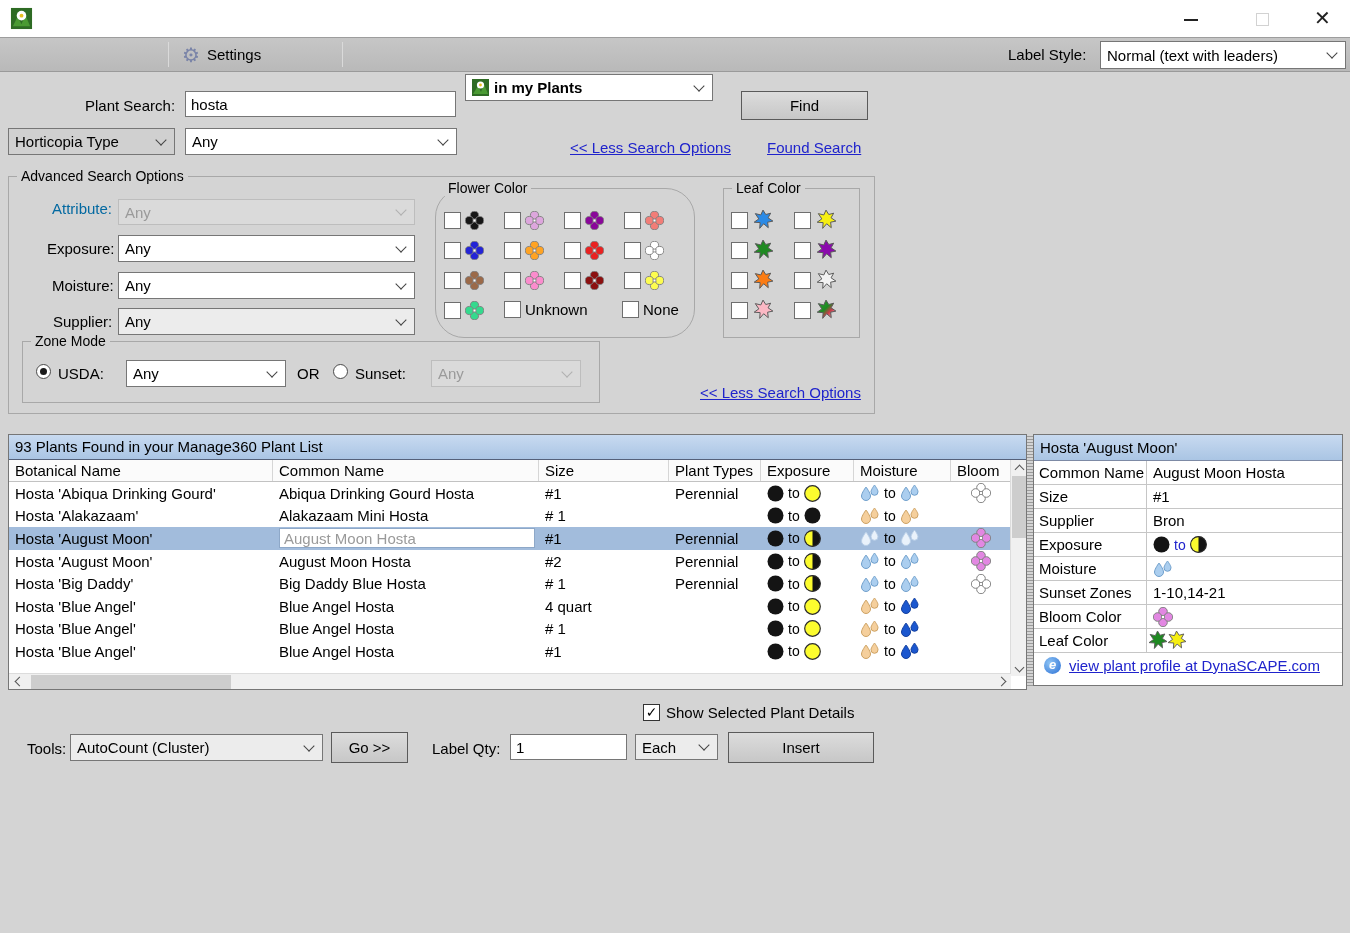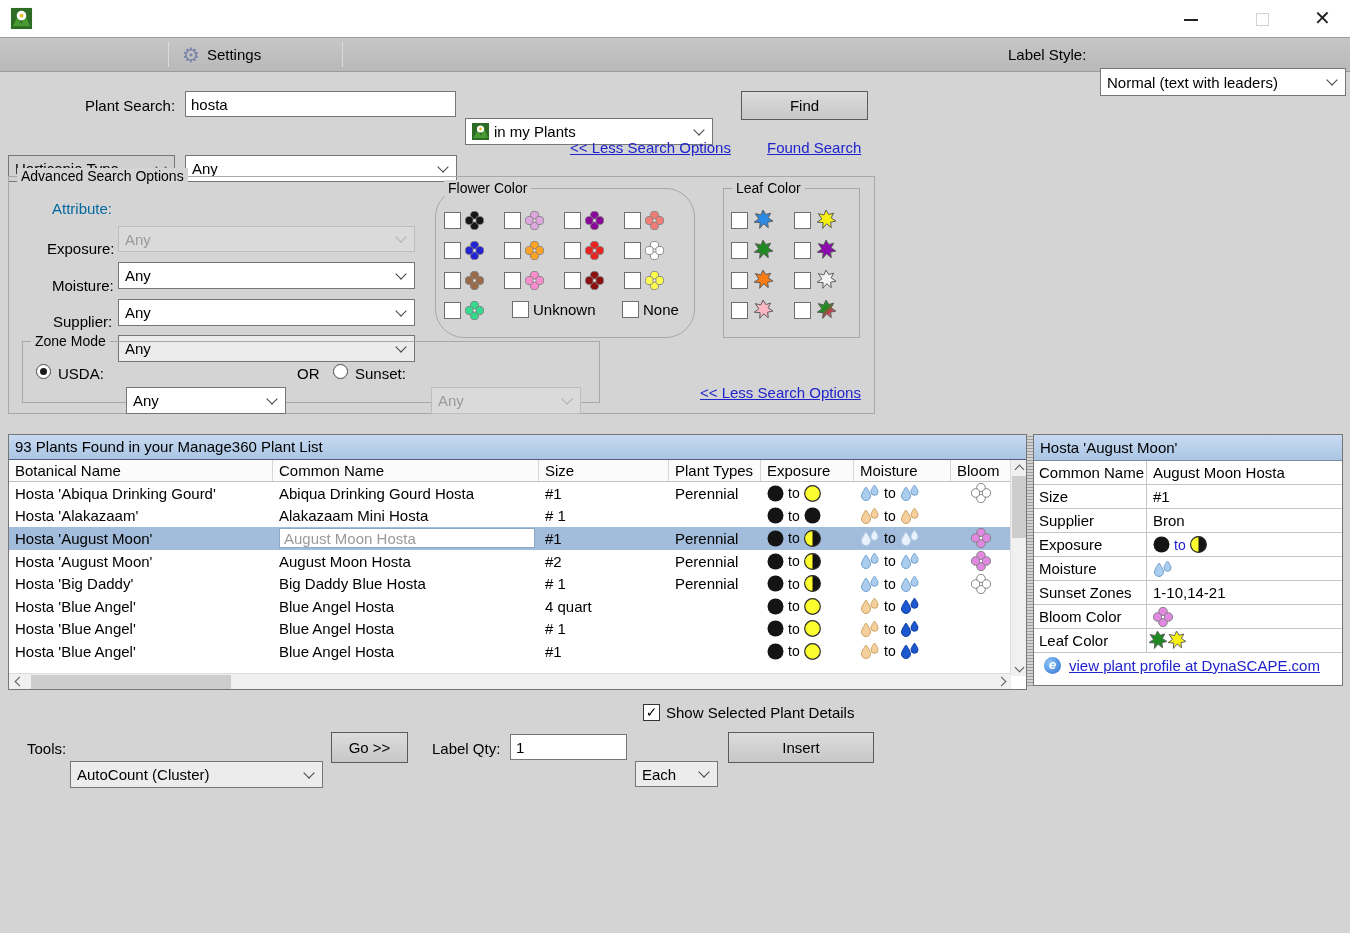--- a/index.html
+++ b/index.html
@@ -20,21 +20,21 @@
 
   
   #toolbar { position:absolute; left:0; top:38px; width:1350px; height:34px; background:linear-gradient(#c6c6c6,#b9b9b9); border-bottom:1px solid #9a9a9a; }
   .tb-item { position:absolute; top:0; height:33px; display:flex; align-items:center; gap:7px; padding:0 10px; cursor:default; }
   .tb-sep { position:absolute; top:4px; width:1px; height:25px; background:#8f8f8f; border-right:1px solid #dadada; }
   .gear { font-size:20px; color:#7a84a8; line-height:20px; }
   #labelstyle-label { position:absolute; left:1008px; top:0; height:33px; line-height:33px; font-size:15px; }
   #labelstyle-combo { position:absolute; left:1100px; top:3px; width:246px; height:28px; }
 
   
-  .combo { position:absolute; background:#fff; border:1px solid #767676; padding-left:6px; display:flex; align-items:center; gap:5px;margin-top:27px; }
+  .combo { position:absolute; background:#fff; border:1px solid #767676; padding-left:6px; display:flex; align-items:center; gap:5px; }
   .combo .chev { position:absolute; right:9px; top:50%; margin-top:-6px; width:8px; height:8px; border-right:1.7px solid #444; border-bottom:1.7px solid #444; transform:rotate(45deg); }
   .combo.gray { background:#d0d0d0; }
   .combo.lightgray { background:#ececec; }
   .combo.disabled { background:#dadada; color:#9a9a9a; border-color:#bdbdbd; }
   .combo.disabled .chev { border-color:#b0b0b0; }
   .tinput { position:absolute; background:#fff; border:1px solid #767676; padding-left:5px; display:flex; align-items:center; }
   .btn { position:absolute; background:linear-gradient(#dcdcdc,#c7c7c7); border:1px solid #5a5a5a; display:flex; align-items:center; justify-content:center; font-size:15px; }
   .link { color:#1f23cc; text-decoration:underline; cursor:pointer; font-size:15px; white-space:nowrap; }
   .flabel { position:absolute; font-size:15px; white-space:nowrap; }
 
@@ -112,21 +112,21 @@
     <div class="combo" id="labelstyle-combo">
       <span>Normal (text with leaders)</span>
       <span class="chev"></span>
     </div>
   </div>
 
   <span class="flabel" style="left:85px; top:97px;">Plant Search:</span>
   <div class="tinput" style="left:185px; top:91px; width:271px; height:26px;">
     <span>hosta</span>
   </div>
-  <div class="combo" style="left:465px; top:91px; width:248px; height:27px;">
+  <div class="combo" style="left:465px; top:74px; width:248px; height:27px;font-weight:bold;">
     <svg width="17" height="17" viewBox="0 0 17 17">
       <rect x="0" y="0" width="17" height="17" fill="#2e6b24"></rect>
       <path d="M1 15 L6 7 L9 13 L12 5 L16 15 Z" fill="#4a9a33"></path>
       <circle cx="8.5" cy="6" r="3.6" fill="#fff"></circle>
         <circle cx="8.5" cy="6" r="1.4" fill="#e8c020"></circle>
     </svg>
     <span>in my Plants</span>
     <span class="chev"></span>
   </div>
   <div class="btn" style="left:741px; top:91px; width:127px; height:29px;">
@@ -349,21 +349,21 @@
             <g stroke="#828282" stroke-width="1">
               <circle cx="10" cy="4.6" r="4.3" fill="#34da8e"></circle>
               <circle cx="10" cy="15.4" r="4.3" fill="#34da8e"></circle>
               <circle cx="4.6" cy="10" r="4.3" fill="#34da8e"></circle>
               <circle cx="15.4" cy="10" r="4.3" fill="#34da8e"></circle>
               <rect x="8.5" y="8.5" width="3" height="3" fill="#ffffff" stroke-width="0.8"></rect>
             </g>
           </svg>
         </span>
       </div>
-      <div class="color-item" style="left: 76px; top: 112px;">
+      <div class="color-item" style="left: 68px; top: 112px;">
         <span class="cbx"></span>
         <span>Unknown</span>
       </div>
       <div class="color-item" style="left: 186px; top: 112px;">
         <span class="cbx"></span>
         <span>None</span>
       </div>
     </div>
 
   <div class="groupbox" id="leafbox" style="left:723px; top:188px; width:137px; height:150px;">

